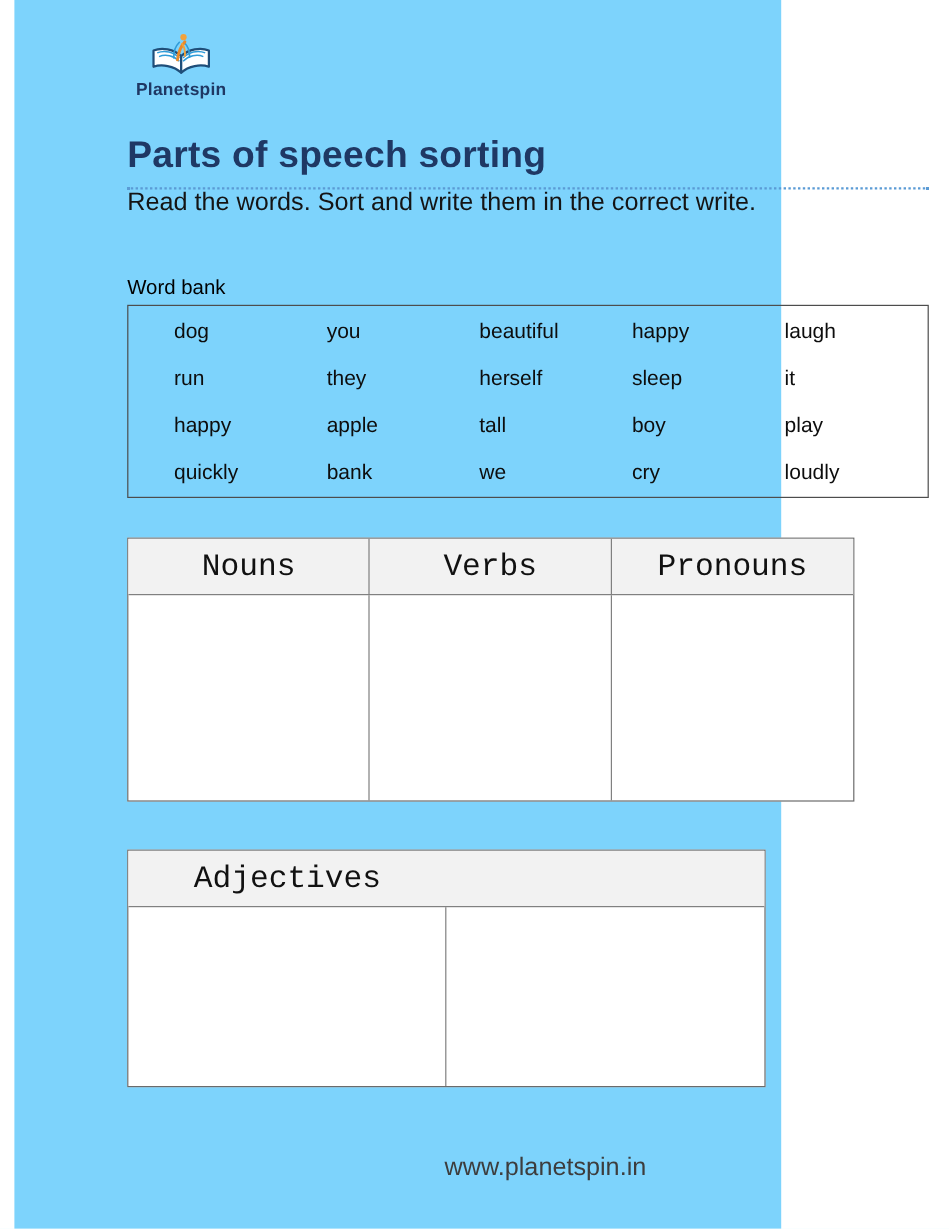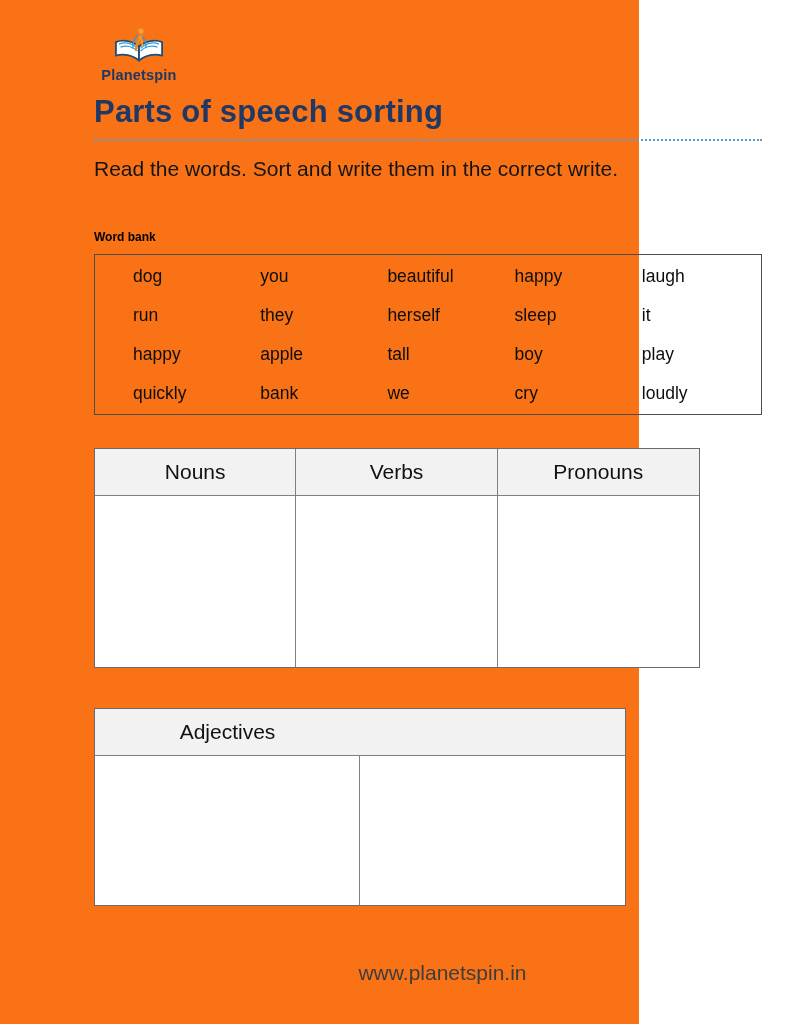--- a/index.html
+++ b/index.html
@@ -7,23 +7,23 @@
   body {
     font-family: "Liberation Sans", sans-serif;
     color: #1a1a1a;
     width: 791px;
     height: 1024px;
     position: relative;
     overflow: hidden;
   }
   .page {
     position: absolute;
-    left: 0; top: 0;
+    left: 12px; top: 0;
     width: 639px; height: 1024px;
-    background: #f97316;
+    background: #7dd3fc;
   }
 
   
   .logo-block {
     position: absolute;
     left: 100px; top: 26px;
     width: 78px;
     display: flex;
     flex-direction: column;
     align-items: center;
@@ -44,38 +44,39 @@
     width: 668px;
     border-bottom: 2px dotted #5b9bd5;
     padding-bottom: 9px;
   }
   .page-title {
     font-size: 31px;
     font-weight: 600;
     color: #1f3864;
     letter-spacing: 0.2px;
     line-height: 1.15;
+    margin-top: 17px;
   }
 
   
   .instructions {
     position: absolute;
     left: 94px; top: 152px;
     width: 572px;
     font-size: 21px;
     line-height: 1.58;
     color: #141414;
   }
 
   
   .wordbank-label {
     position: absolute;
     left: 94px; top: 230px;
-    font-size: 12px;
-    font-weight: bold;
+    font-size: 17px;
+    font-weight: normal;
     color: #000;
   }
   .wordbank-box {
     position: absolute;
     left: 94px; top: 254px;
     width: 668px; height: 161px;
     border: 1.5px solid #4d4d4d;
     display: grid;
     grid-template-columns: repeat(5, 1fr);
     grid-auto-rows: 39px;
@@ -99,23 +100,24 @@
   .sort-table .head-row {
     display: grid;
     background: #f2f2f2;
     border-bottom: 1px solid #808080;
   }
   .sort-table .head-cell {
     height: 46px;
     display: flex;
     align-items: center;
     justify-content: center;
-    font-size: 21px;
+    font-size: 26px;
     color: #111;
     border-right: 1px solid #808080;
+    font-family: Liberation Mono, monospace;
   }
   .sort-table .head-cell:last-child { border-right: none; }
   .sort-table .body-row { display: grid; }
   .sort-table .body-cell { border-right: 1px solid #808080; }
   .sort-table .body-cell:last-child { border-right: none; }
 
   #table-nouns { left: 94px; top: 448px; width: 606px; }
   #table-nouns .head-row,
   #table-nouns .body-row { grid-template-columns: repeat(3, 1fr); }
   #table-nouns .body-cell { height: 171px; }

